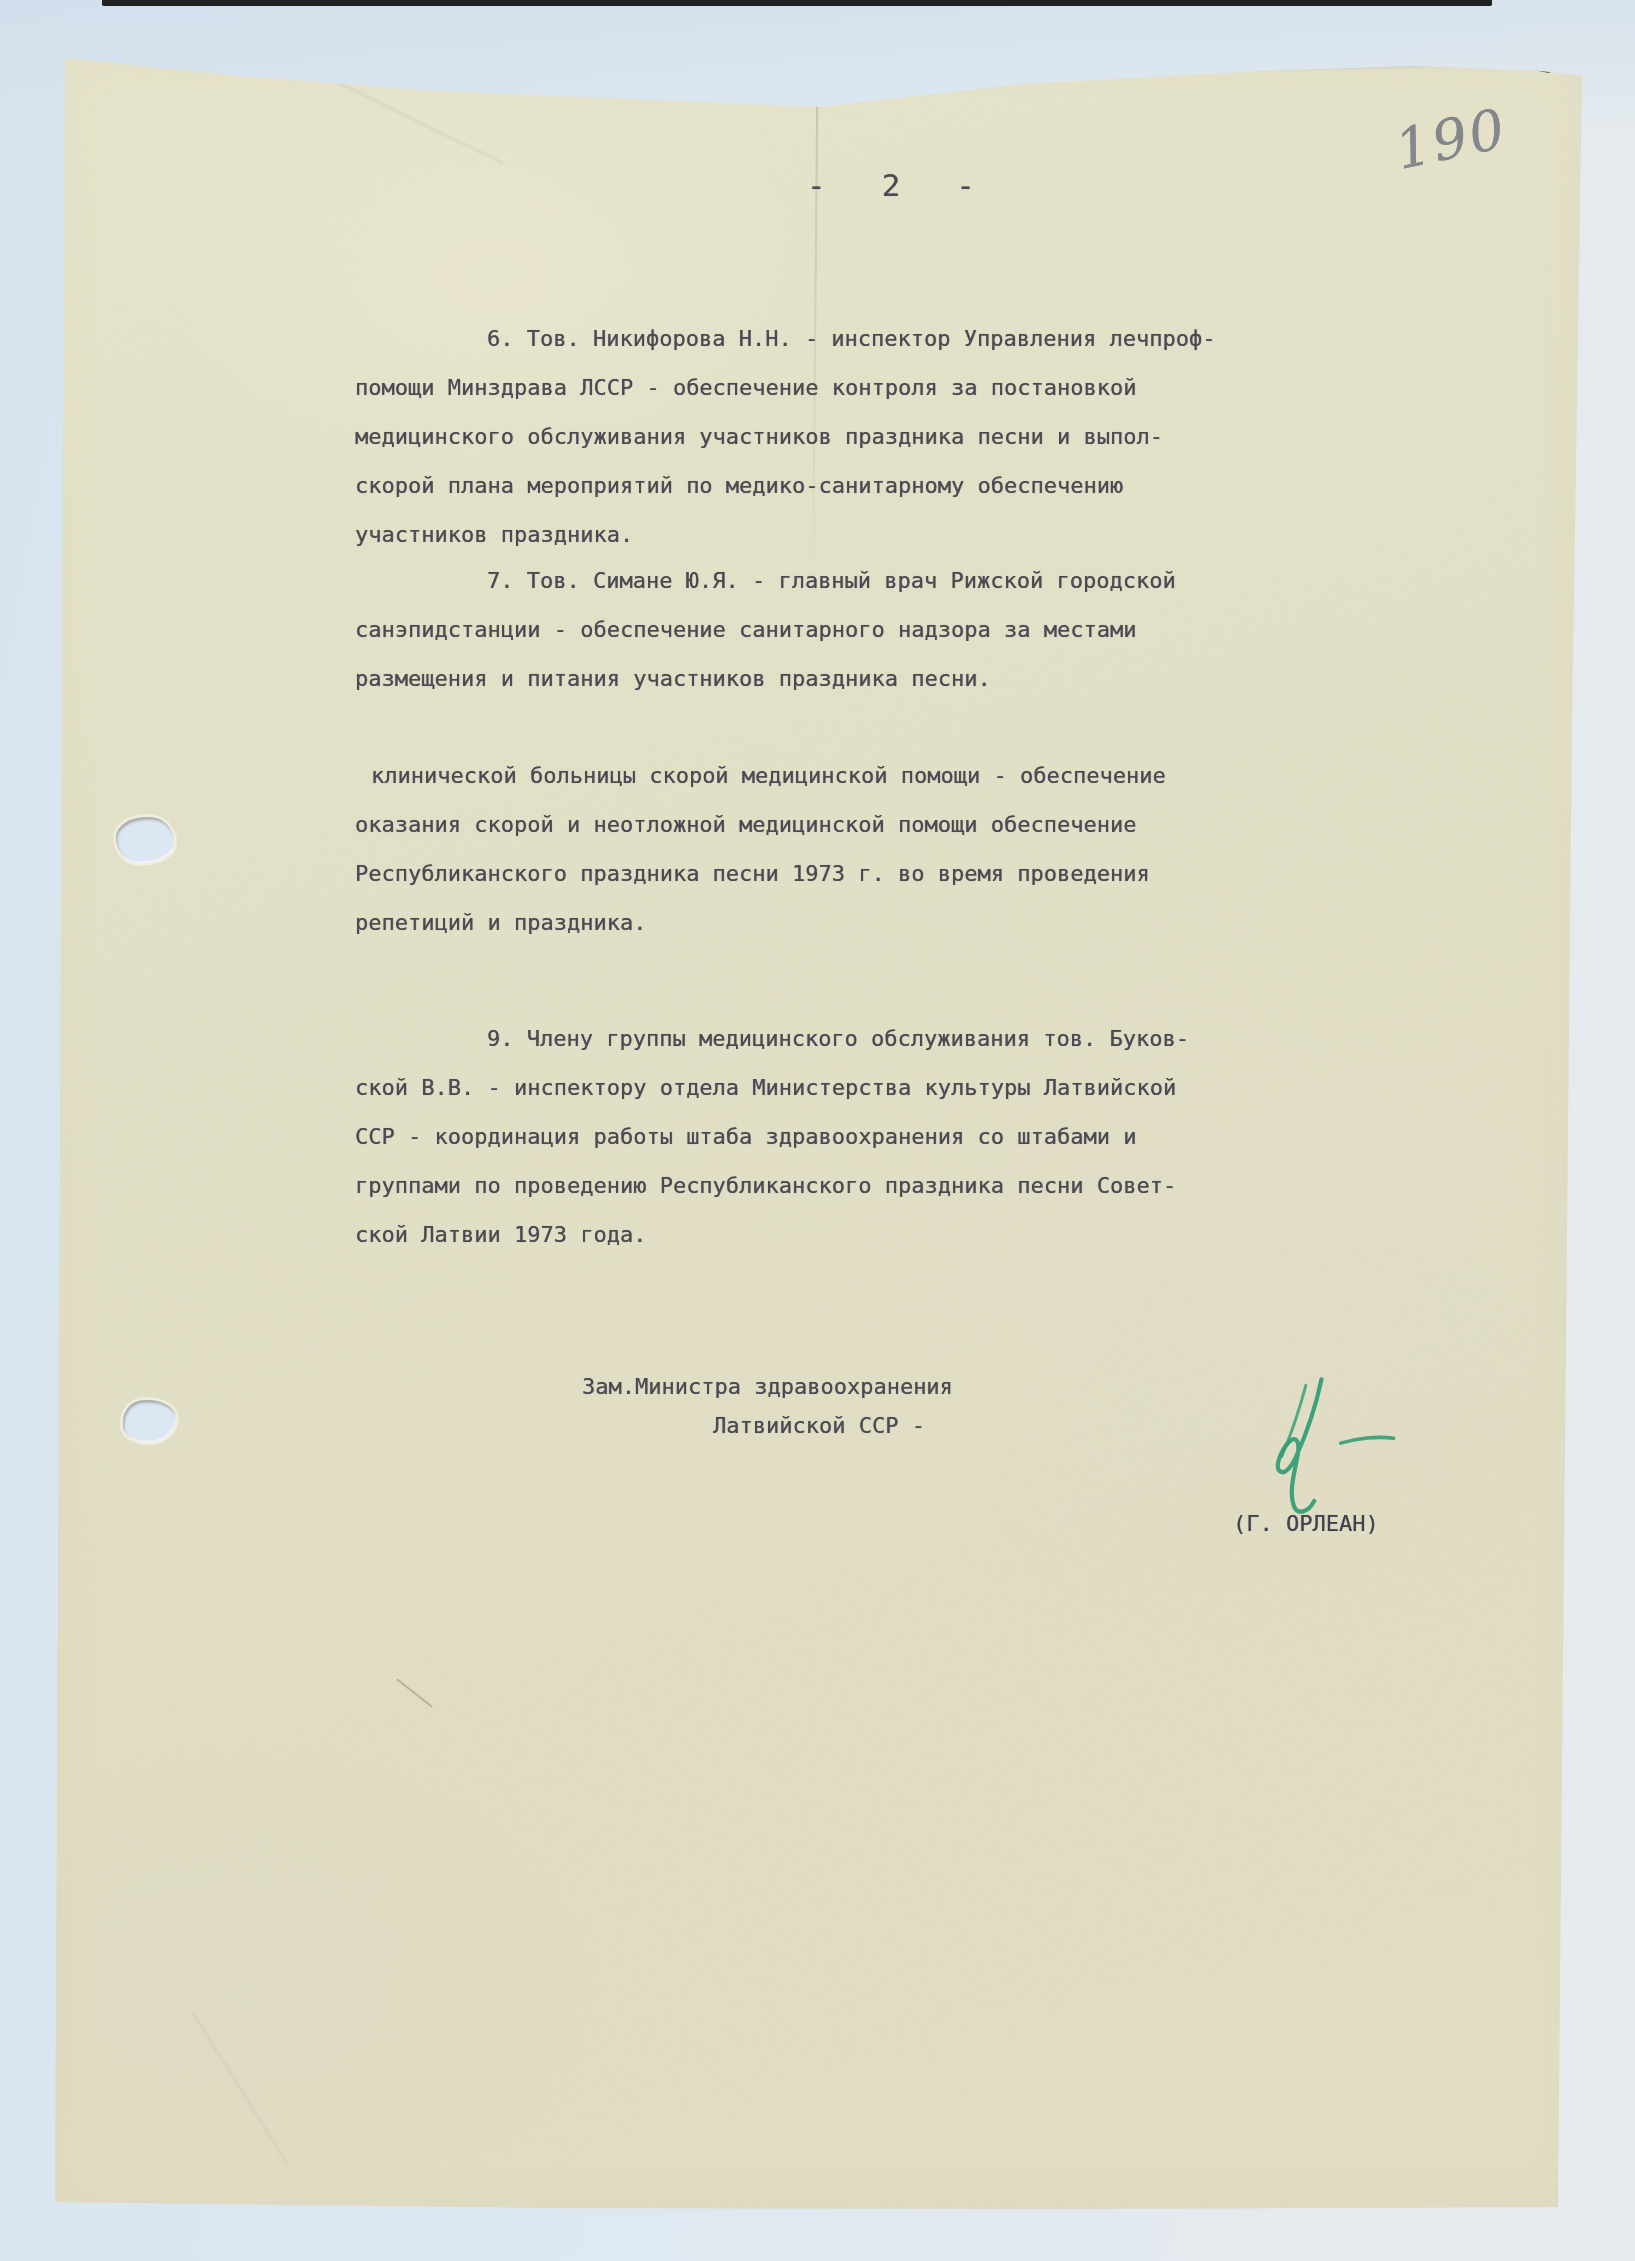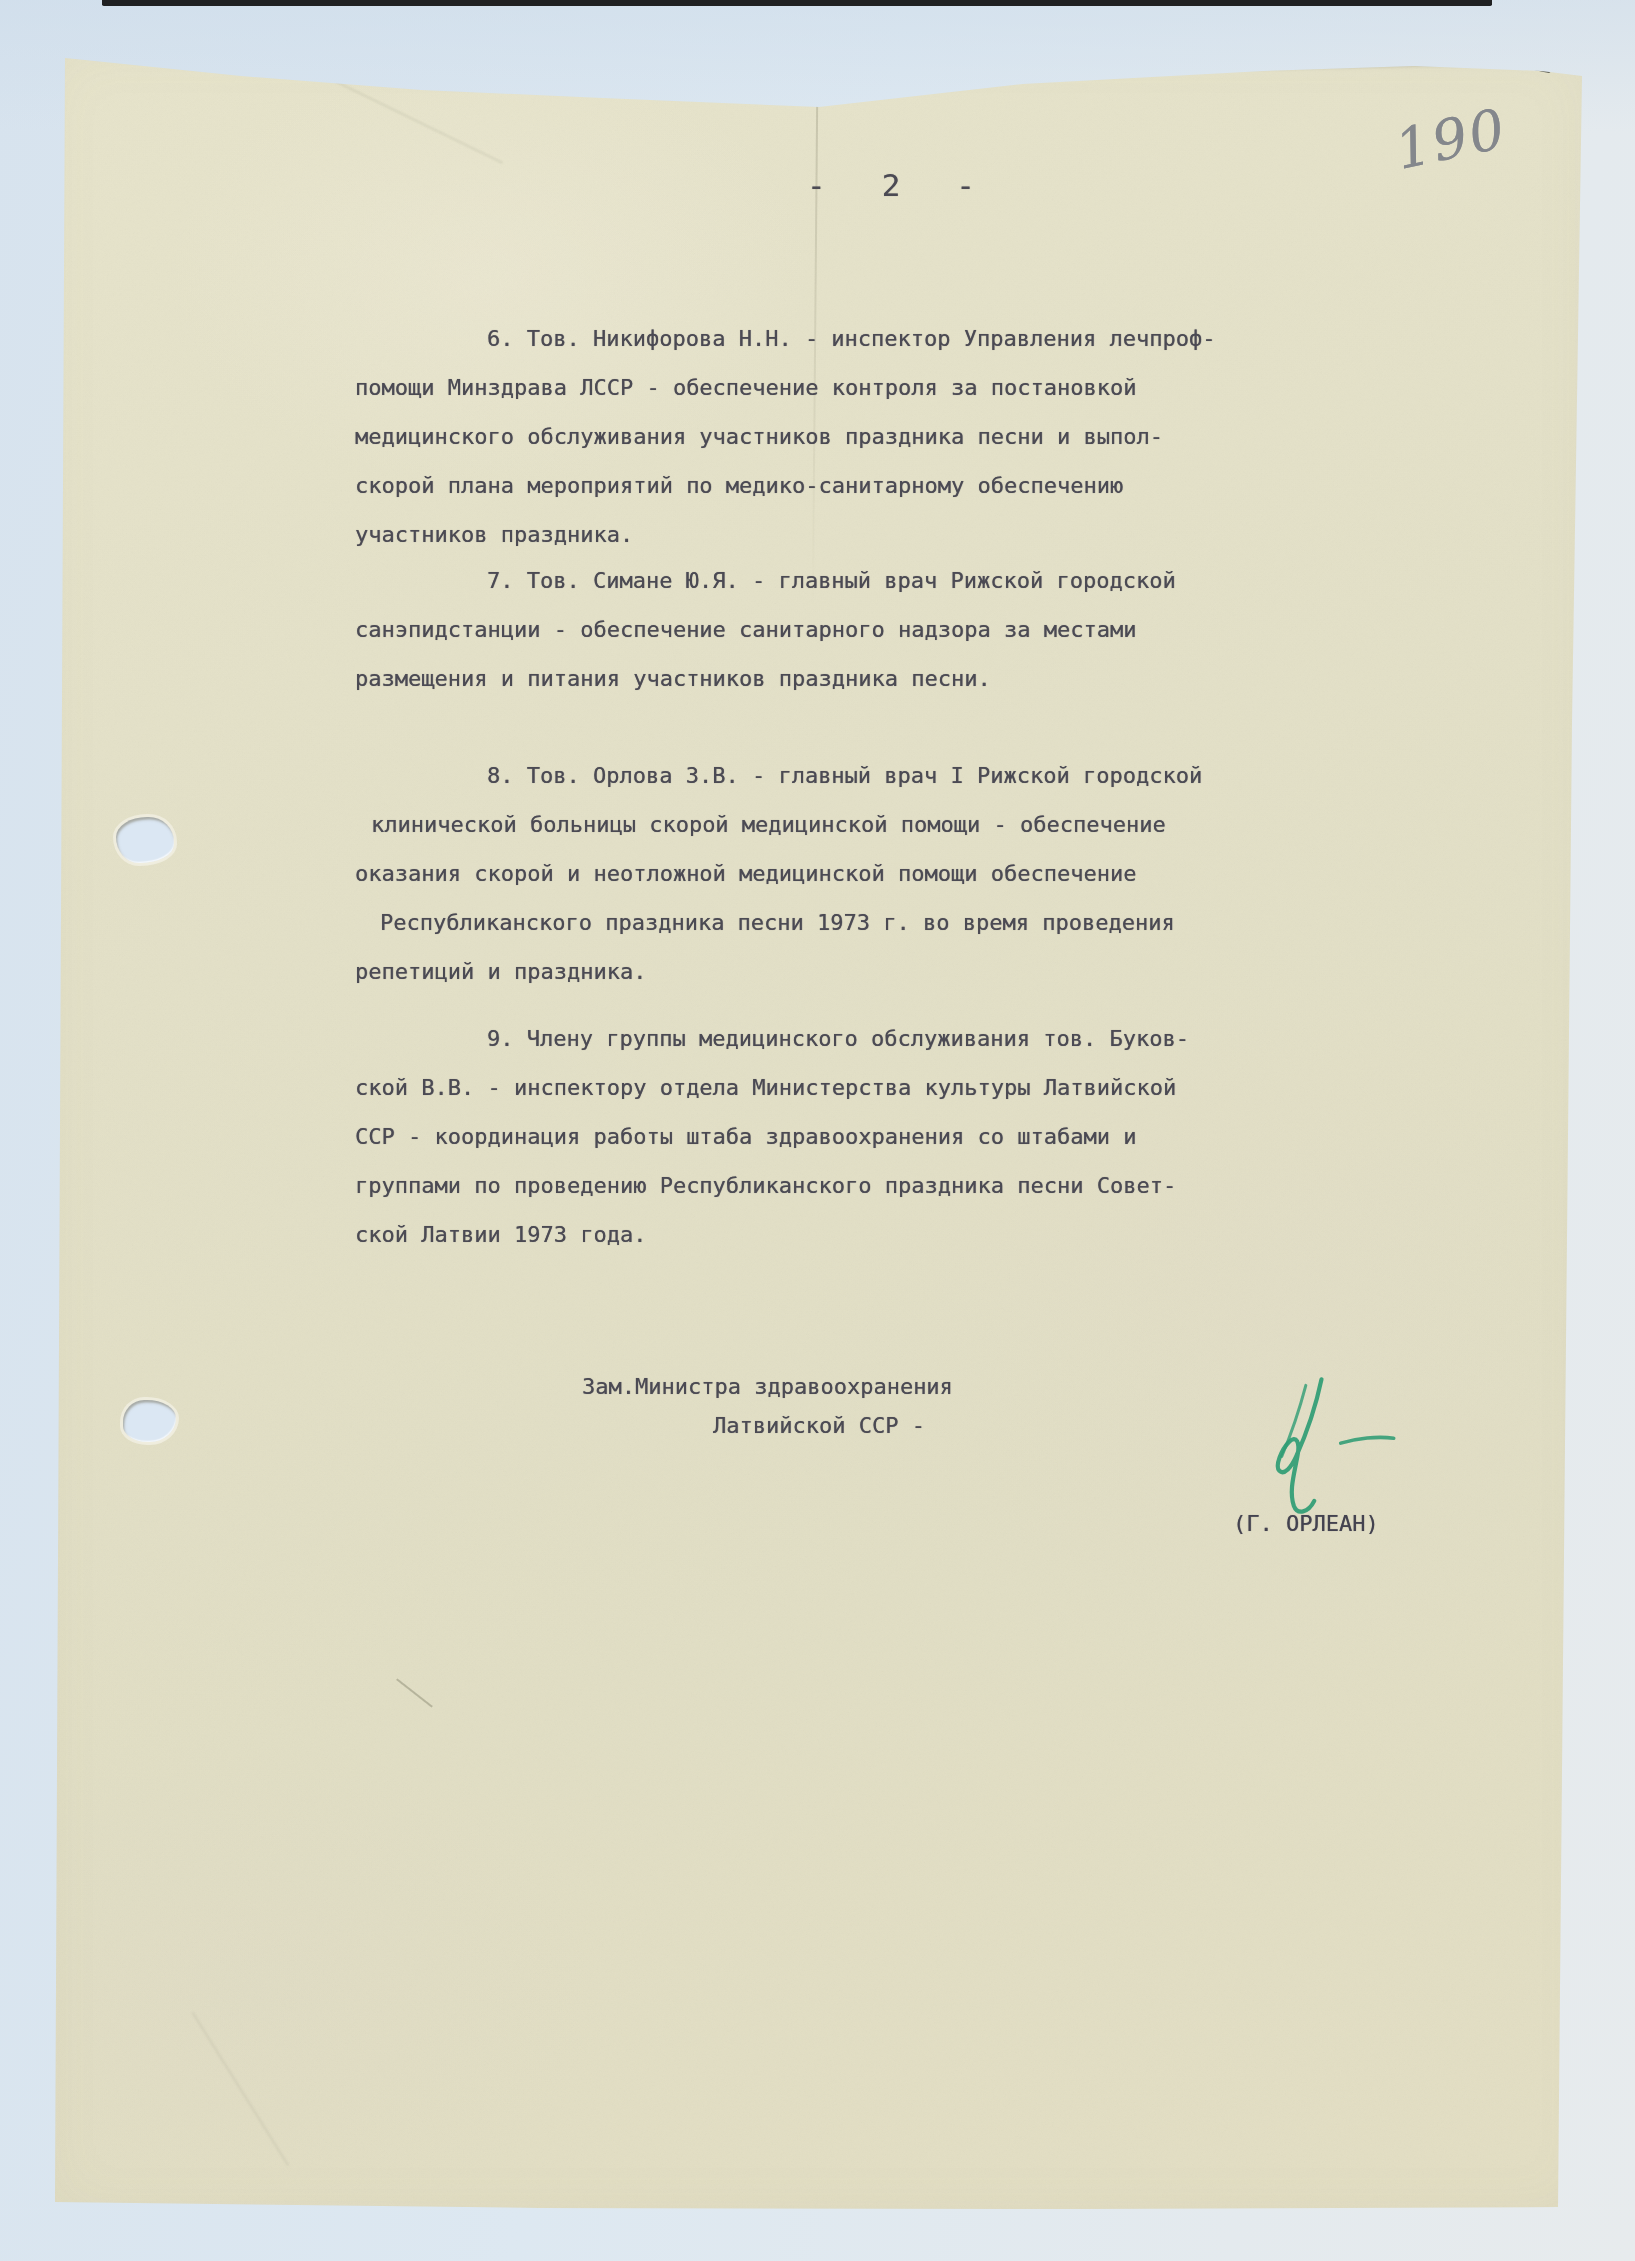--- a/index.html
+++ b/index.html
@@ -154,24 +154,23 @@
       <div class="tline row" style="position:relative;">участников праздника.</div>
     </div>
 
     <div class="para" style="top:556px;">
       <div class="tline row first" style="position:relative;">7. Тов. Симане Ю.Я. - главный врач Рижской городской</div>
       <div class="tline row" style="position:relative;">санэпидстанции - обеспечение санитарного надзора за местами</div>
       <div class="tline row" style="position:relative;">размещения и питания участников праздника песни.</div>
     </div>
 
     <div class="para" style="top:751px;">
-      <div class="tline row first" style="position:relative;">8. Тов. Орлова З.В. - главный врач I Рижской городской</div>
       <div class="tline row" style="position:relative;margin-left:16px;">клинической больницы скорой медицинской помощи - обеспечение</div>
       <div class="tline row" style="position:relative;">оказания скорой и неотложной медицинской помощи обеспечение</div>
-      <div class="tline row" style="position:relative;margin-left:25px;">Республиканского праздника песни 1973 г. во время проведения</div>
+      <div class="tline row" style="position:relative;">Республиканского праздника песни 1973 г. во время проведения</div>
       <div class="tline row" style="position:relative;">репетиций и праздника.</div>
     </div>
 
     <div class="para" style="top:1014px;">
       <div class="tline row first" style="position:relative;">9. Члену группы медицинского обслуживания тов. Буков-</div>
       <div class="tline row" style="position:relative;">ской В.В. - инспектору отдела Министерства культуры Латвийской</div>
       <div class="tline row" style="position:relative;">ССР - координация работы штаба здравоохранения со штабами и</div>
       <div class="tline row" style="position:relative;">группами по проведению Республиканского праздника песни Совет-</div>
       <div class="tline row" style="position:relative;">ской Латвии 1973 года.</div>
     </div>

